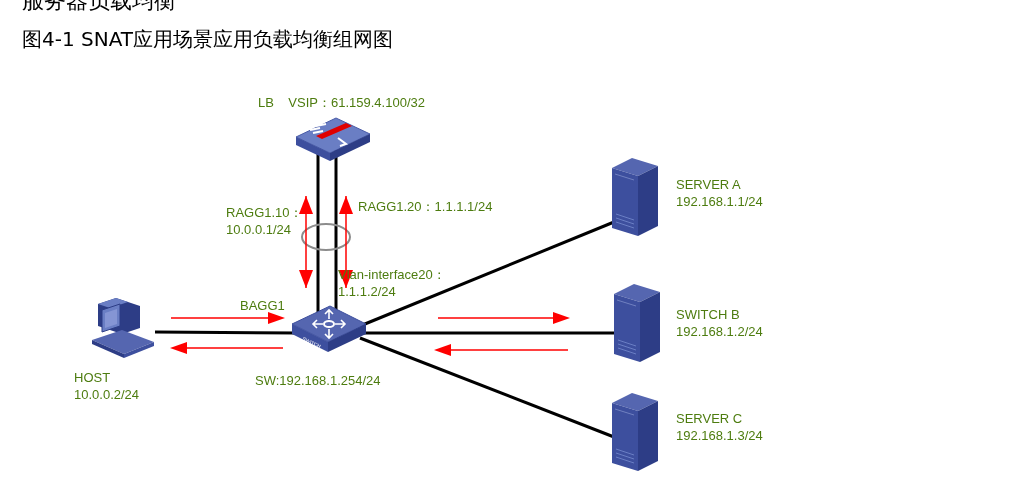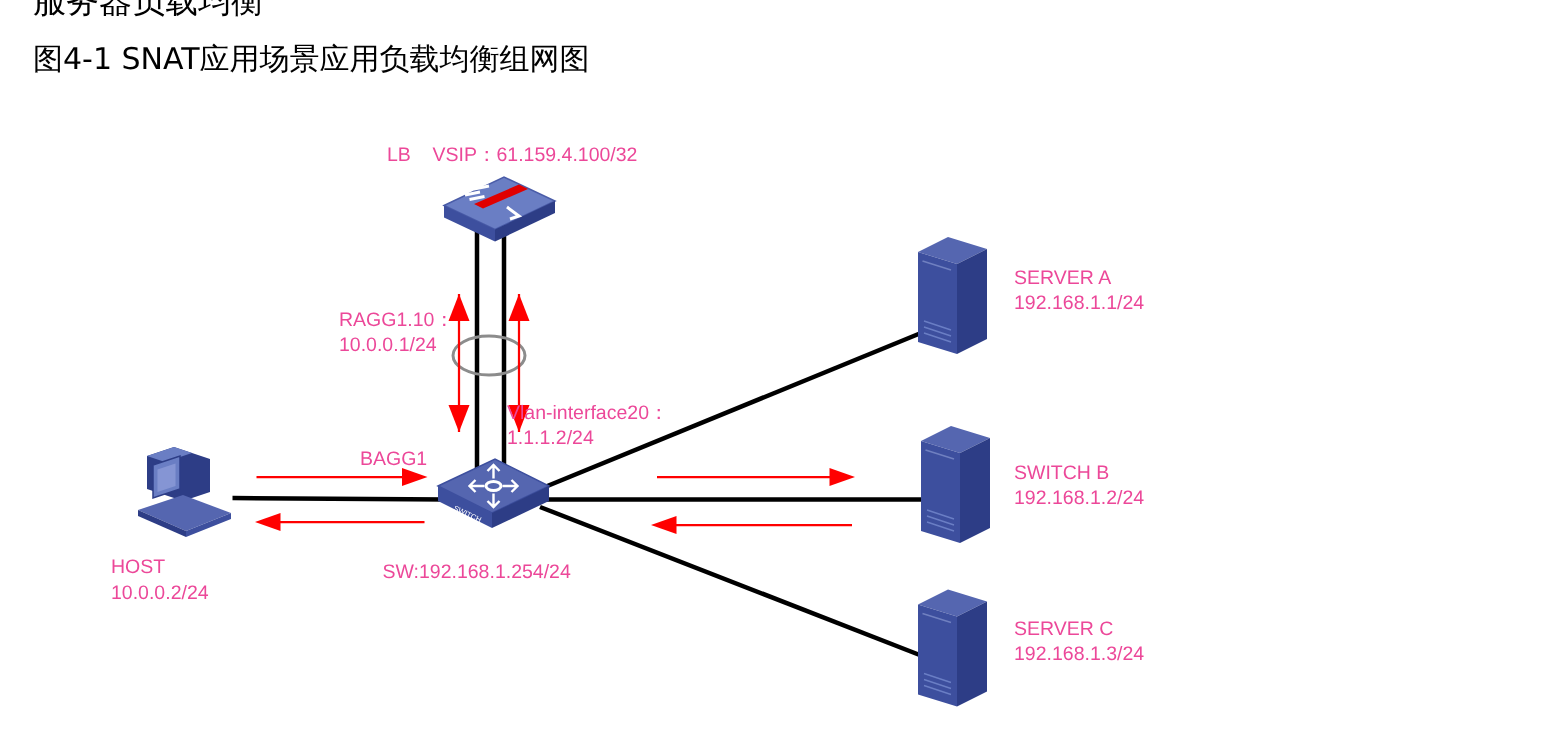--- a/index.html
+++ b/index.html
@@ -1,20 +1,20 @@
 <!DOCTYPE html>
 <html><head>
 <meta charset="utf-8">
 <style>
   html, body { margin:0; padding:0; background:#ffffff; }
   body { width:1030px; height:487px; position:relative; overflow:hidden; font-family:"Liberation Sans", "DejaVu Sans", sans-serif; color:#000; }
   .cut-text { position:absolute; left:22px; top:-14px; font-size:22px; color:#000; white-space:nowrap; font-family:"DejaVu Sans", sans-serif; }
   .title { position:absolute; left:22px; top:26px; font-size:20px; white-space:nowrap; font-family:"DejaVu Sans", sans-serif; letter-spacing:0px; }
   svg.diagram { position:absolute; left:0; top:0; }
-  .lbl { position:absolute; font-size:13px; line-height:17px; white-space:nowrap; color:#ec4899; }
+  .lbl { position:absolute; font-size:13px; line-height:17px; white-space:nowrap; color:#4d7c0f; }
 </style>
 </head>
 <body>
 
 <div class="cut-text">服务器负载均衡</div>
 <div class="title">图4-1 SNAT应用场景应用负载均衡组网图</div>
 
 <svg class="diagram" width="1030" height="487" viewBox="0 0 1030 487">
   <defs>
     <marker id="ah" markerWidth="10" markerHeight="10" refX="9" refY="5" orient="auto" markerUnits="userSpaceOnUse">
@@ -110,20 +110,21 @@
 <div class="lbl" style="left:258px; top:94px;">
   <span>LB</span>&nbsp;&nbsp;&nbsp;&nbsp;<span>VSIP：61.159.4.100/32</span>
 </div>
 
 <div class="lbl" style="left:226px; top:204px;">
   <div>RAGG1.10：</div>
   <div>10.0.0.1/24</div>
 </div>
 
 <div class="lbl" style="left:358px; top:198px;">
+  <div>RAGG1.20：1.1.1.1/24</div>
 </div>
 
 <div class="lbl" style="left:338px; top:266px;">
   <div>Vlan-interface20：</div>
   <div>1.1.1.2/24</div>
 </div>
 
 <div class="lbl" style="left:240px; top:297px;">BAGG1</div>
 
 <div class="lbl" style="left:255px; top:372px;">SW:192.168.1.254/24</div>

